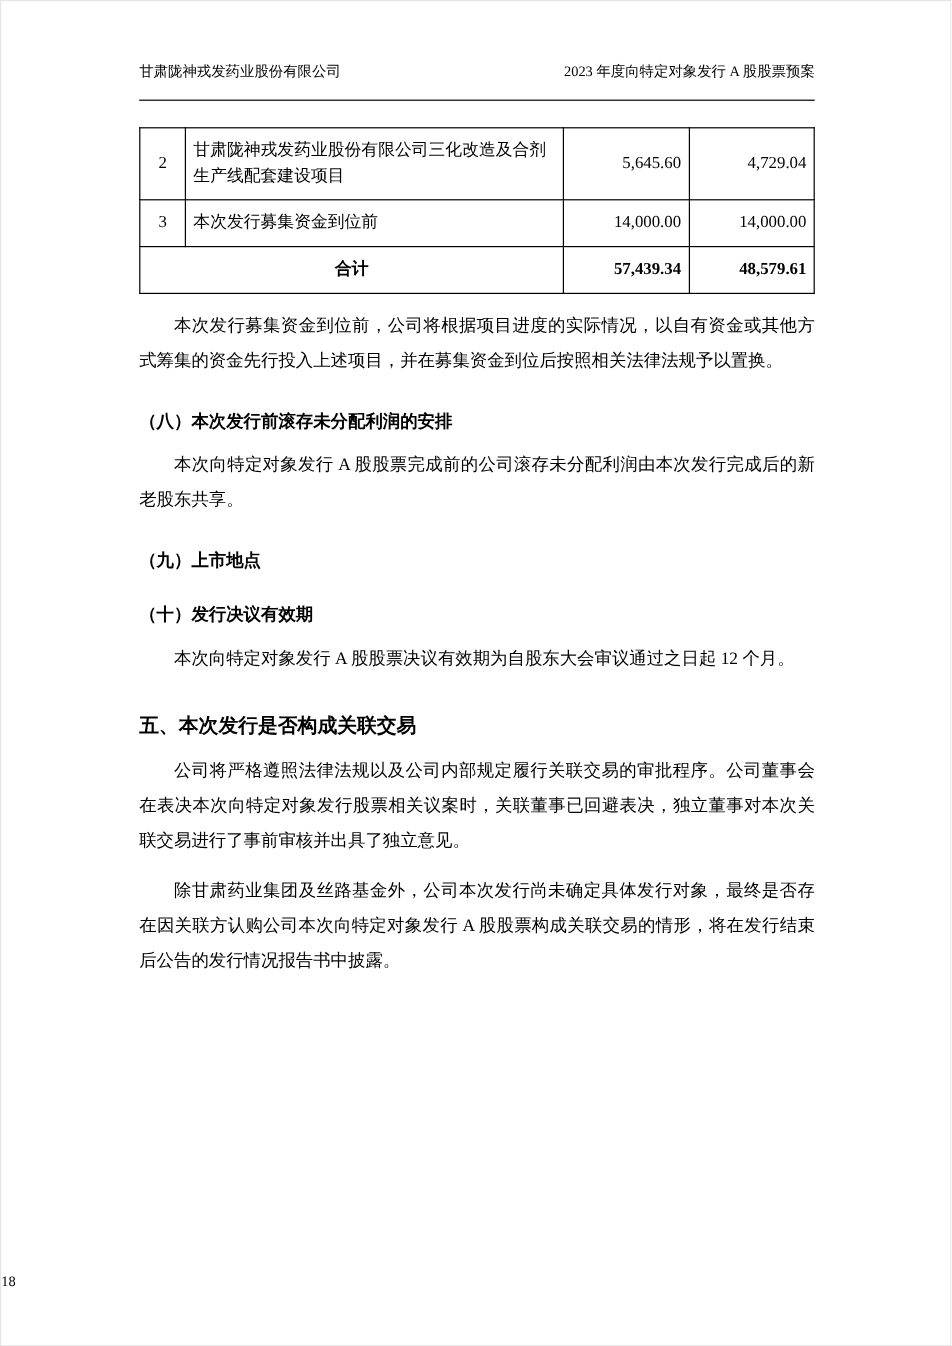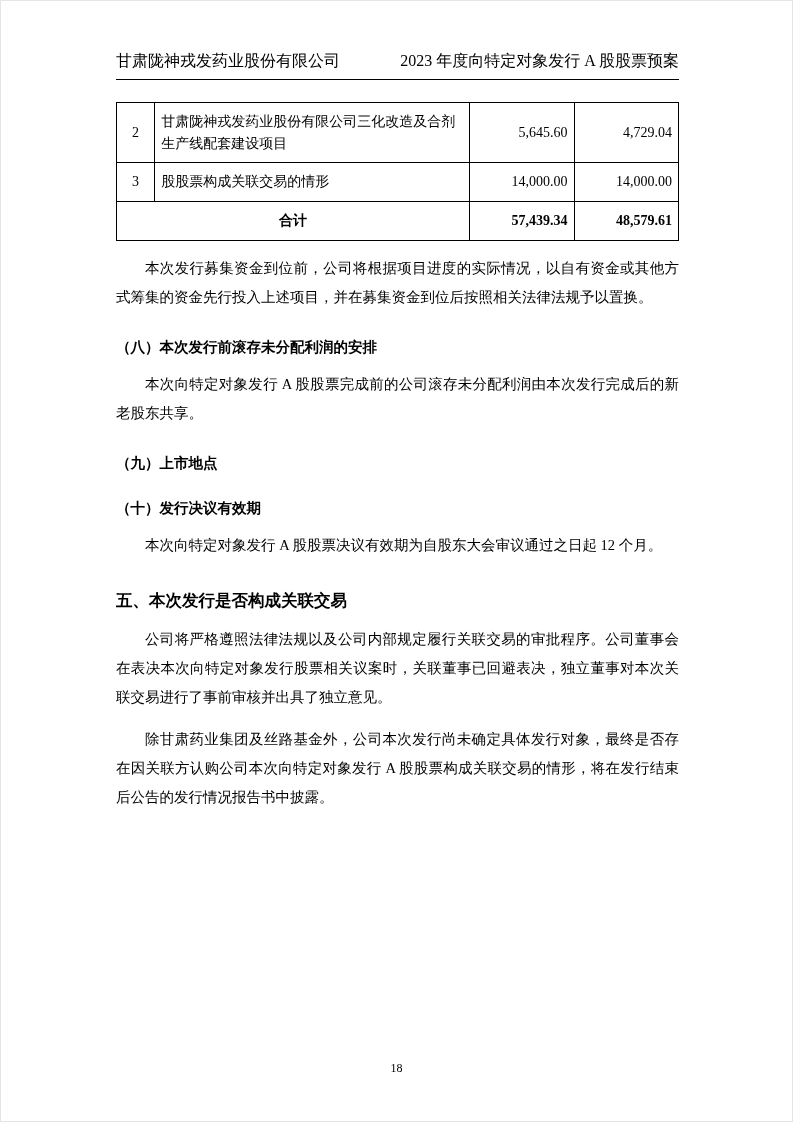--- a/index.html
+++ b/index.html
@@ -12,22 +12,22 @@
     font-family: "Liberation Serif", "DejaVu Serif", serif;
     color: #000;
     padding: 50px 113px 0 115px;
     overflow: hidden;
     border: 1px solid #e5e5e5;
   }
   .doc-header {
     display: flex;
     justify-content: space-between;
     align-items: flex-end;
-    font-size: 16px;
-    padding-bottom: 7px;
+    font-size: 12px;
+    padding-bottom: 15px;
     border-bottom: 1.5px solid #000;
   }
   .doc-header span { white-space: nowrap; }
 
   table.fund-table {
     width: 100%;
     border-collapse: collapse;
     font-size: 14px;
     margin-top: 22px;
     table-layout: fixed;
@@ -62,21 +62,21 @@
     font-family: Liberation Serif, serif;
     font-size: 16.5px;
     font-weight: bold;
     margin-top: 30px;
     margin-bottom: 6px;
   }
   .page-footer {
     position: absolute;
     left: 0; right: 0;
     bottom: 45px;
-    text-align: center;
+    text-align: left;
     font-size: 12px;
   }
 </style>
 </head>
 <body>
 
 <div class="page">
 
   <header class="doc-header">
     <span>甘肃陇神戎发药业股份有限公司</span>
@@ -86,21 +86,21 @@
   <table class="fund-table">
     <tbody>
       <tr>
         <td class="c-no">2</td>
         <td class="c-name">甘肃陇神戎发药业股份有限公司三化改造及合剂生产线配套建设项目</td>
         <td class="c-amt">5,645.60</td>
         <td class="c-amt">4,729.04</td>
       </tr>
       <tr>
         <td class="c-no">3</td>
-        <td class="c-name">股股票构成关联交易的情形</td>
+        <td class="c-name">本次发行募集资金到位前</td>
         <td class="c-amt">14,000.00</td>
         <td class="c-amt">14,000.00</td>
       </tr>
       <tr class="total-row">
         <td class="c-total" colspan="2">合计</td>
         <td class="c-amt">57,439.34</td>
         <td class="c-amt">48,579.61</td>
       </tr>
     </tbody>
   </table>

